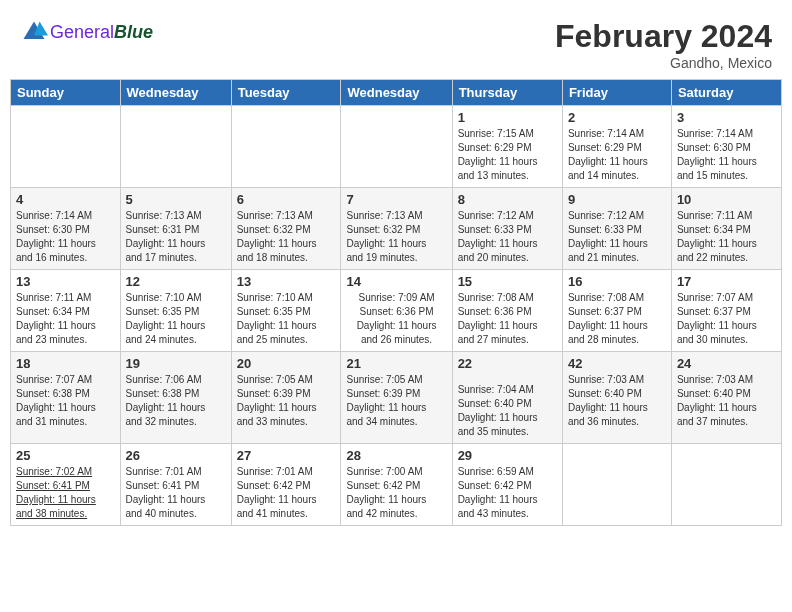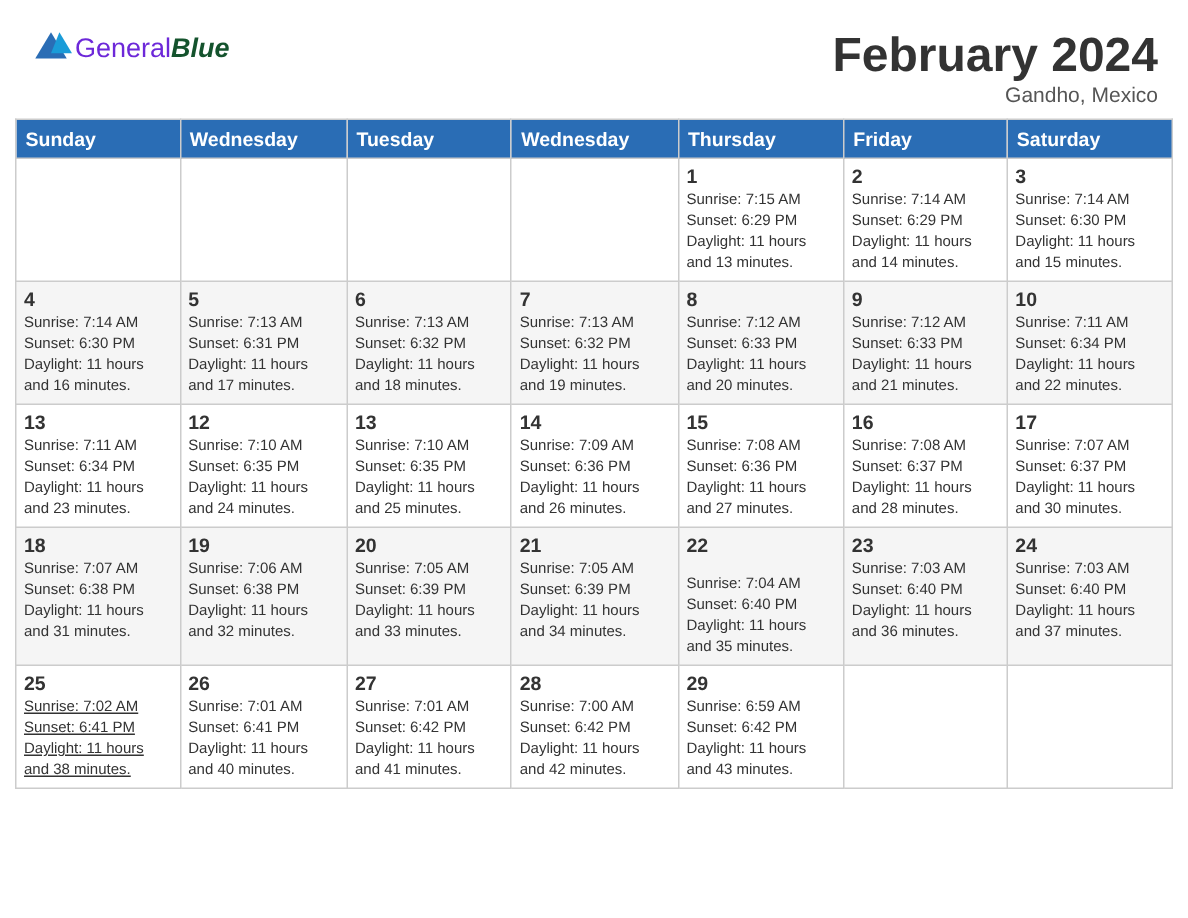--- a/index.html
+++ b/index.html
@@ -224,21 +224,21 @@
         </td>
         <td>
           <span class="day-number">13</span>
           <div class="day-info" style="white-space: pre-line;">Sunrise: 7:10 AM
 Sunset: 6:35 PM
 Daylight: 11 hours
 and 25 minutes.</div>
         </td>
         <td>
           <span class="day-number">14</span>
-          <div class="day-info" style="white-space: pre-line;">Sunrise: 7:09 AM
+          <div class="day-info" style="white-space: pre-line; text-align: center;">Sunrise: 7:09 AM
 Sunset: 6:36 PM
 Daylight: 11 hours
 and 26 minutes.</div>
         </td>
         <td>
           <span class="day-number">15</span>
           <div class="day-info" style="white-space: pre-line;">Sunrise: 7:08 AM
 Sunset: 6:36 PM
 Daylight: 11 hours
 and 27 minutes.</div>
@@ -288,21 +288,21 @@
 and 34 minutes.</div>
         </td>
         <td>
           <span class="day-number">22</span>
           <div class="day-info" style="white-space: pre-line; margin-top: 12px;">Sunrise: 7:04 AM
 Sunset: 6:40 PM
 Daylight: 11 hours
 and 35 minutes.</div>
         </td>
         <td>
-          <span class="day-number">23</span>
+          <span class="day-number">42</span>
           <div class="day-info" style="white-space: pre-line;">Sunrise: 7:03 AM
 Sunset: 6:40 PM
 Daylight: 11 hours
 and 36 minutes.</div>
         </td>
         <td>
           <span class="day-number">24</span>
           <div class="day-info" style="white-space: pre-line;">Sunrise: 7:03 AM
 Sunset: 6:40 PM
 Daylight: 11 hours

